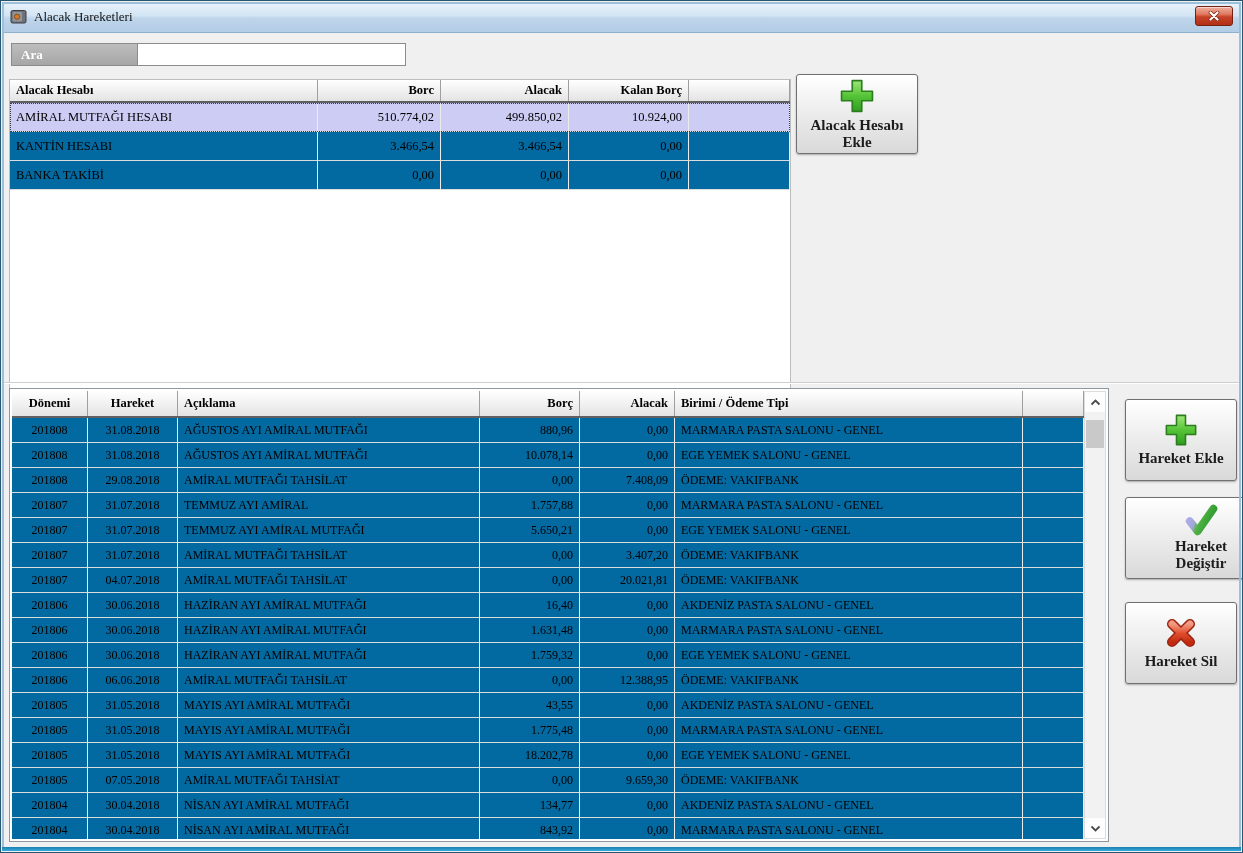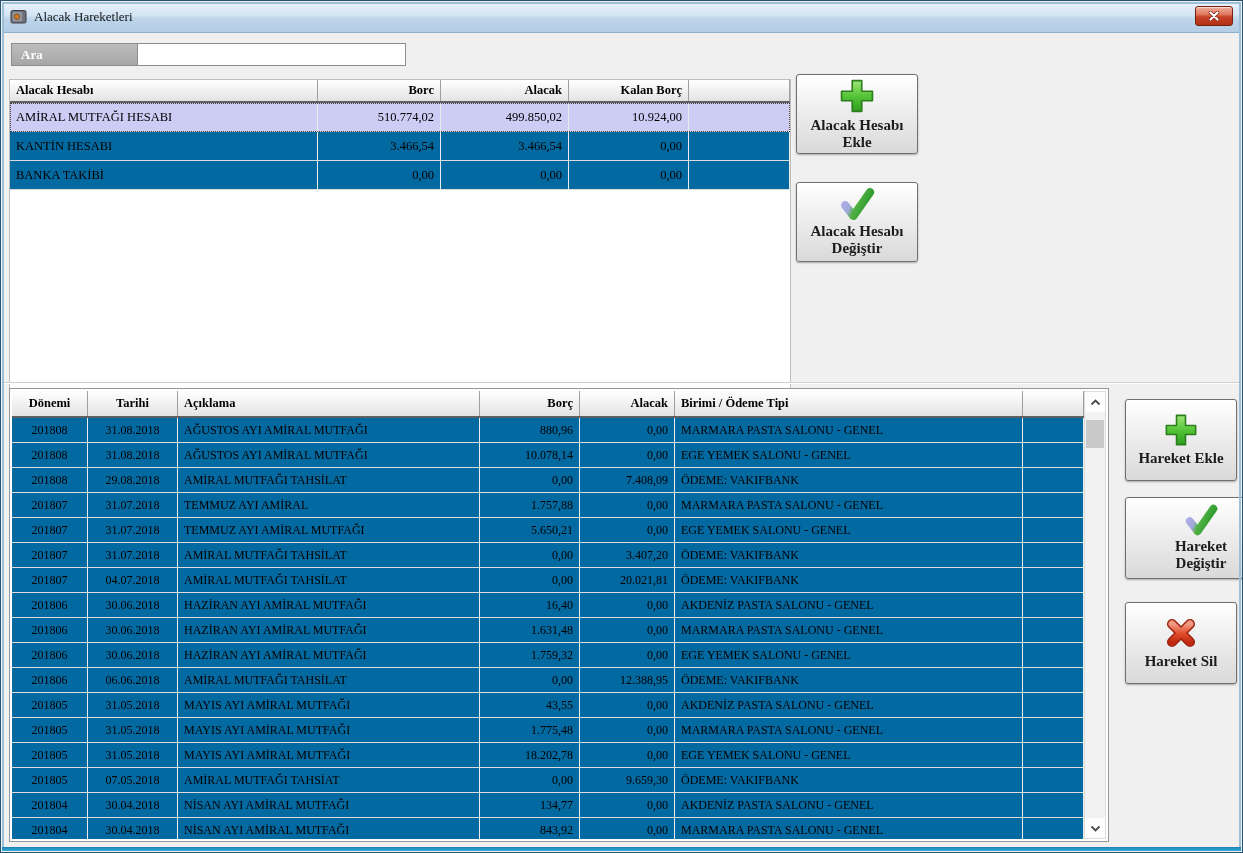--- a/index.html
+++ b/index.html
@@ -197,34 +197,28 @@
       </div>
   </div>
 
   <div class="btn btn-add-account">
     <svg width="38" height="38" viewBox="0 0 32 32">
       <path d="M12 3 h8 v9 h9 v8 h-9 v9 h-8 v-9 h-9 v-8 h9 z" fill="url(#gp)" stroke="#2c7d1e" stroke-width="1.4" stroke-linejoin="round"></path>
     </svg>
     <span>Alacak Hesabı Ekle</span>
   </div>
 
-  <div class="btn btn-edit-account">
-    <svg width="38" height="34" viewBox="0 0 32 28">
-      <path d="M6 15 L13 24 L27 4" fill="none" stroke="url(#gc)" stroke-width="7" stroke-linecap="round" stroke-linejoin="round"></path>
-    </svg>
-    <span>Alacak Hesabı Değiştir</span>
-  </div>
 
   <div class="divider"></div>
 
   <div class="movements-panel">
     <div class="movements-left">
       <div class="thead movements grid">
           <div class="th c">Dönemi</div>
-          <div class="th c">Tarihi</div>
+          <div class="th c">Hareket</div>
           <div class="th l">Açıklama</div>
           <div class="th r">Borç</div>
           <div class="th r">Alacak</div>
           <div class="th l">Birimi / Ödeme Tipi</div>
           <div class="th"></div>
         </div>
       <div class="tbody">
           <div class="trow grid movements">
             <div class="tcell c">201808</div>
             <div class="tcell c">31.08.2018</div>

